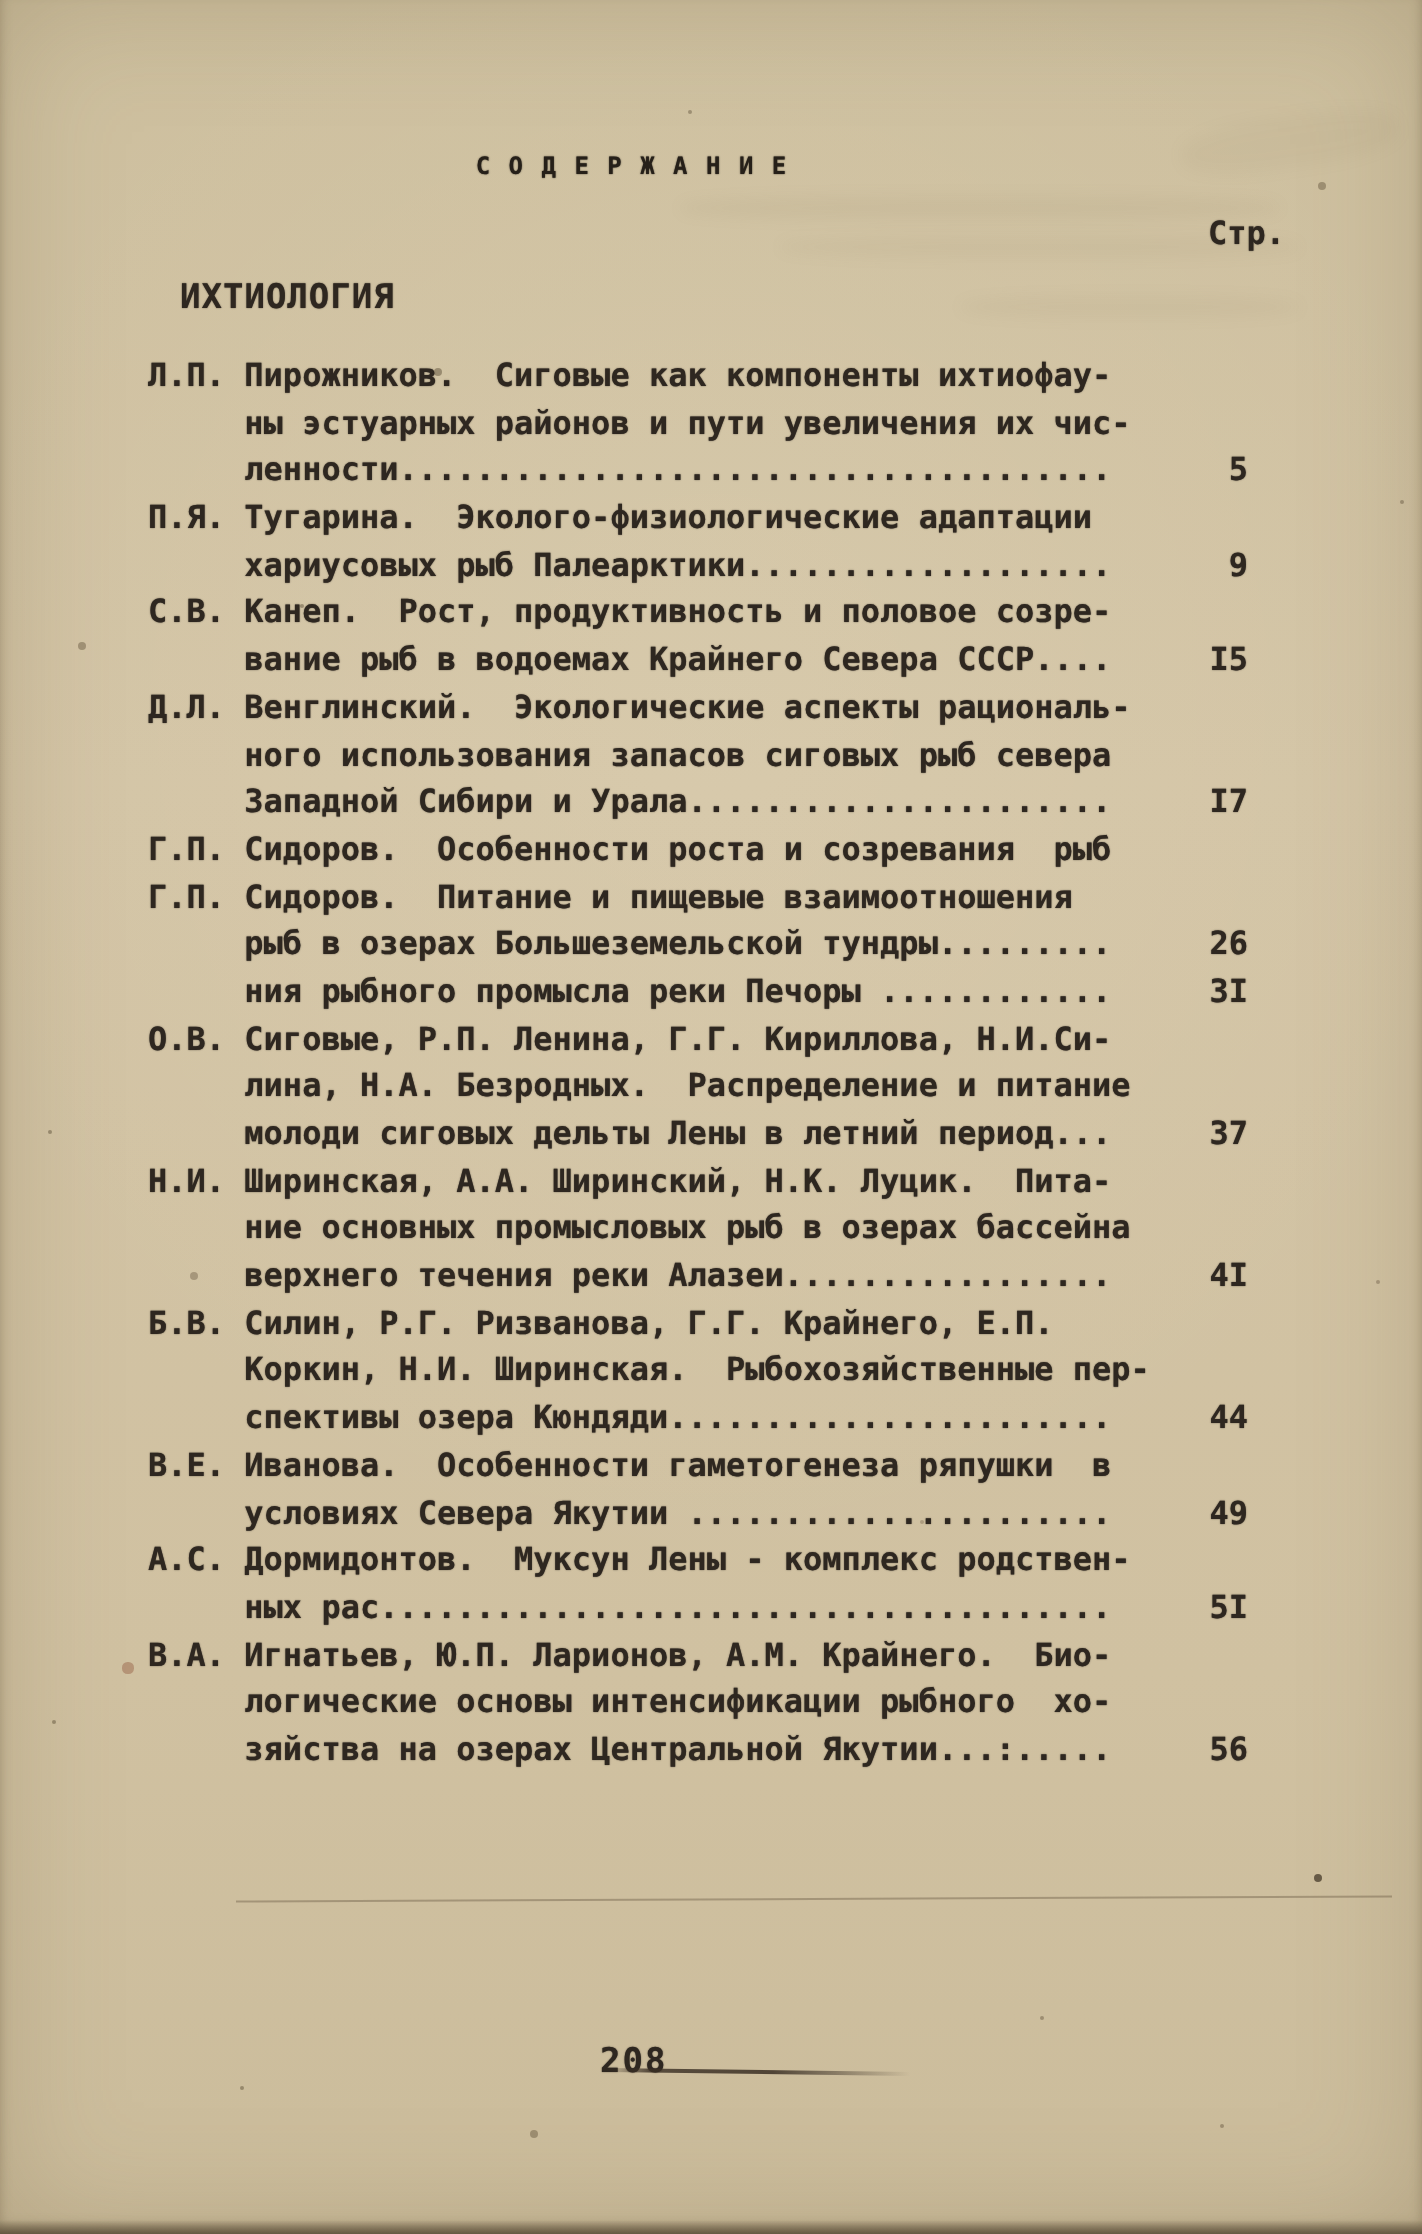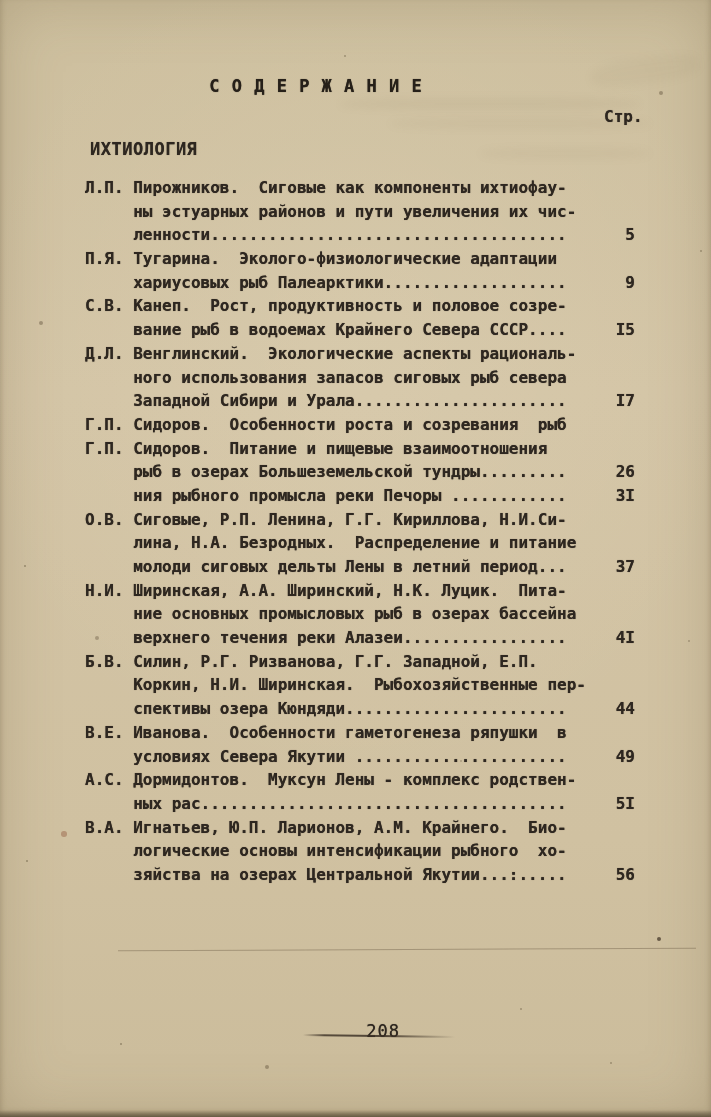--- a/index.html
+++ b/index.html
@@ -6,31 +6,31 @@
   body{width:711px;height:1117px;overflow:hidden;
        font-family:"DejaVu Sans Mono","Liberation Mono",monospace;}
   .page{position:relative;width:711px;height:1117px;overflow:hidden;
         background:
           radial-gradient(ellipse 90% 60% at 50% 32%, rgba(255,250,230,0.10), rgba(0,0,0,0) 65%),
           linear-gradient(180deg,#cdbf9e 0%,#d3c4a5 35%,#d0c1a1 75%,#cbbc9b 100%);
         box-shadow:inset 0 0 60px rgba(120,100,70,0.28), inset 0 -4px 6px rgba(90,75,50,0.35);
         color:#2e2720;}
   .ink{color:#2e2720;text-shadow:0 0 0.7px rgba(46,39,32,0.85);}
   .title{position:absolute;top:76px;left:0;width:632px;text-align:center;
-         font-size:17px;font-weight:bold;letter-spacing:1px;color:#262019;
+         font-size:12px;font-weight:bold;letter-spacing:1px;color:#262019;
          text-shadow:0 0 0.8px rgba(38,32,25,0.9);}
   .strheader{position:absolute;top:107px;left:604px;font-size:16px;font-weight:bold;}
   .section{position:absolute;top:139px;left:90px;width:480px;text-align:left;
            font-size:17px;font-weight:bold;letter-spacing:0.5px;}
-  .entries{position:absolute;top:176px;left:85px;width:600px;font-size:16px;font-weight:bold;}
+  .entries{position:absolute;top:176px;left:74px;width:600px;font-size:16px;font-weight:bold;}
   .tline{position:relative;height:23.7px;line-height:23.7px;}
   .ltext{white-space:pre;display:inline-block;}
   .pnum{position:absolute;top:0;left:490px;width:60px;text-align:right;}
-  .footer{position:absolute;top:1021px;left:300px;width:100px;text-align:right;
-          font-size:17px;font-weight:normal;letter-spacing:1px;}
+  .footer{position:absolute;top:1021px;left:300px;width:100px;text-align:left;
+          font-size:17px;font-weight:bold;letter-spacing:1px;}
   .strike{position:absolute;top:1035px;left:303px;width:152px;height:2px;
           transform:rotate(0.8deg);
           background:linear-gradient(90deg,rgba(58,47,36,0) 0%,rgba(58,47,36,0.8) 14%,rgba(58,47,36,0.85) 55%,rgba(58,47,36,0.35) 82%,rgba(58,47,36,0) 100%);}
   .scratch{position:absolute;top:949px;left:118px;width:578px;height:1px;
            transform:rotate(-0.25deg);background:rgba(95,80,58,0.38);}
   .smudge{position:absolute;background:#7a6a4a;filter:blur(4px);border-radius:40%;}
   .sm1{top:98px;left:340px;width:300px;height:12px;opacity:0.07;}
   .sm2{top:118px;left:390px;width:260px;height:11px;opacity:0.06;}
   .sm3{top:148px;left:480px;width:170px;height:11px;opacity:0.06;}
   .sm4{top:58px;left:590px;width:110px;height:26px;opacity:0.05;transform:rotate(-8deg);}
@@ -84,21 +84,21 @@
       <div class="tline"><span class="ltext">Г.П. Сидоров.  Особенности роста и созревания  рыб</span></div>
       <div class="tline"><span class="ltext">Г.П. Сидоров.  Питание и пищевые взаимоотношения</span></div>
       <div class="tline"><span class="ltext">     рыб в озерах Большеземельской тундры.........</span><span class="pnum">26</span></div>
       <div class="tline"><span class="ltext">     ния рыбного промысла реки Печоры ............</span><span class="pnum">3I</span></div>
       <div class="tline"><span class="ltext">О.В. Сиговые, Р.П. Ленина, Г.Г. Кириллова, Н.И.Си-</span></div>
       <div class="tline"><span class="ltext">     лина, Н.А. Безродных.  Распределение и питание</span></div>
       <div class="tline"><span class="ltext">     молоди сиговых дельты Лены в летний период...</span><span class="pnum">37</span></div>
       <div class="tline"><span class="ltext">Н.И. Ширинская, А.А. Ширинский, Н.К. Луцик.  Пита-</span></div>
       <div class="tline"><span class="ltext">     ние основных промысловых рыб в озерах бассейна</span></div>
       <div class="tline"><span class="ltext">     верхнего течения реки Алазеи.................</span><span class="pnum">4I</span></div>
-      <div class="tline"><span class="ltext">Б.В. Силин, Р.Г. Ризванова, Г.Г. Западной, Е.П.</span></div>
+      <div class="tline"><span class="ltext">Б.В. Силин, Р.Г. Ризванова, Г.Г. Крайнего, Е.П.</span></div>
       <div class="tline"><span class="ltext">     Коркин, Н.И. Ширинская.  Рыбохозяйственные пер-</span></div>
       <div class="tline"><span class="ltext">     спективы озера Кюндяди.......................</span><span class="pnum">44</span></div>
       <div class="tline"><span class="ltext">В.Е. Иванова.  Особенности гаметогенеза ряпушки  в</span></div>
       <div class="tline"><span class="ltext">     условиях Севера Якутии ......................</span><span class="pnum">49</span></div>
       <div class="tline"><span class="ltext">А.С. Дормидонтов.  Муксун Лены - комплекс родствен-</span></div>
       <div class="tline"><span class="ltext">     ных рас......................................</span><span class="pnum">5I</span></div>
       <div class="tline"><span class="ltext">В.А. Игнатьев, Ю.П. Ларионов, А.М. Крайнего.  Био-</span></div>
       <div class="tline"><span class="ltext">     логические основы интенсификации рыбного  хо-</span></div>
       <div class="tline"><span class="ltext">     зяйства на озерах Центральной Якутии...:.....</span><span class="pnum">56</span></div>
     </div>

